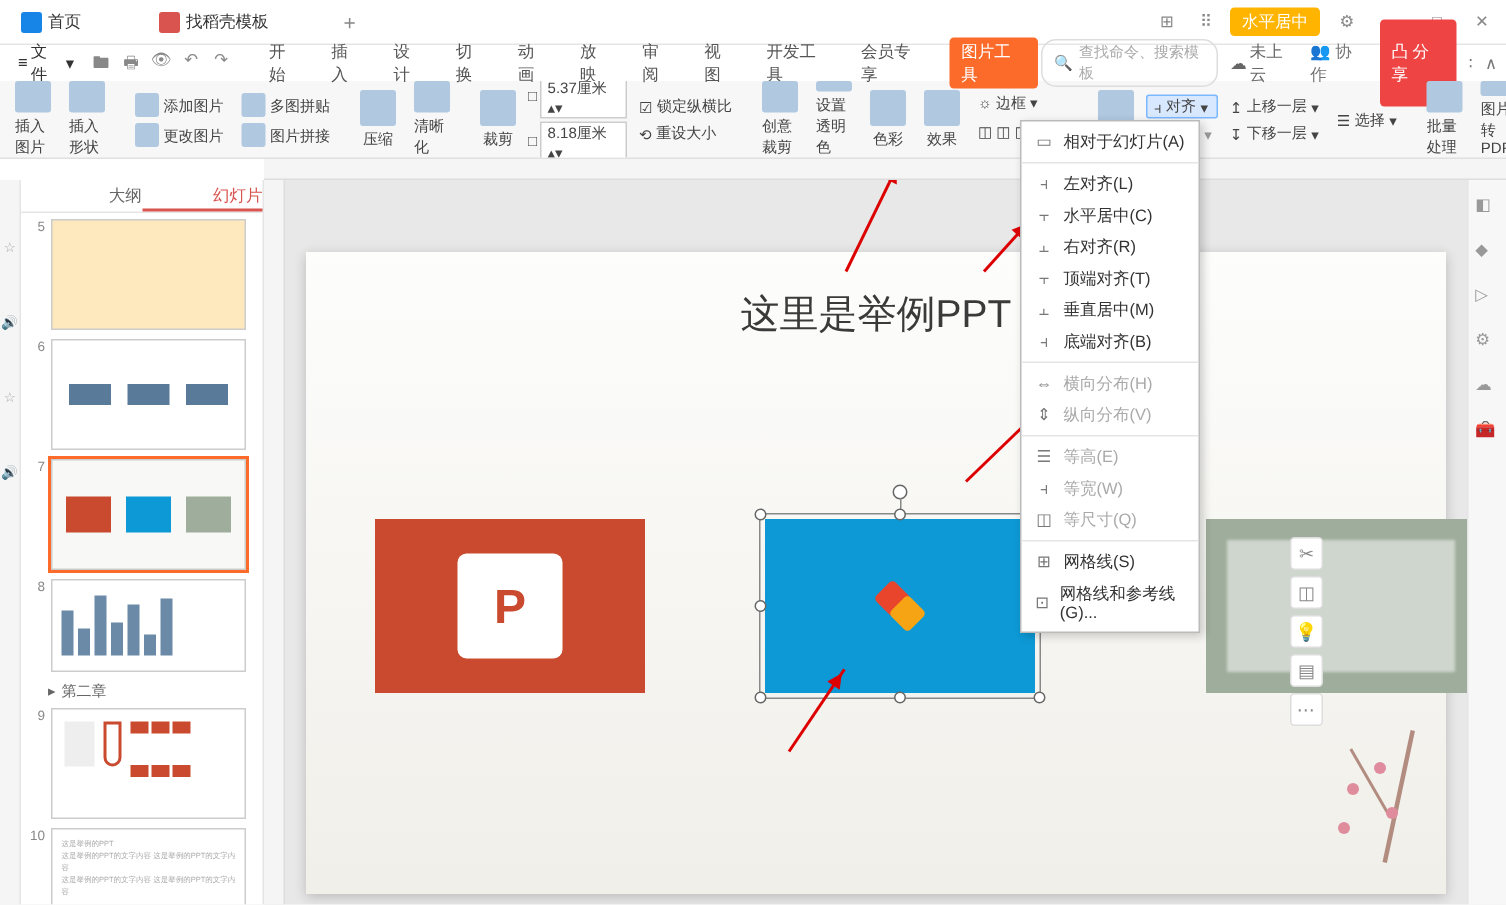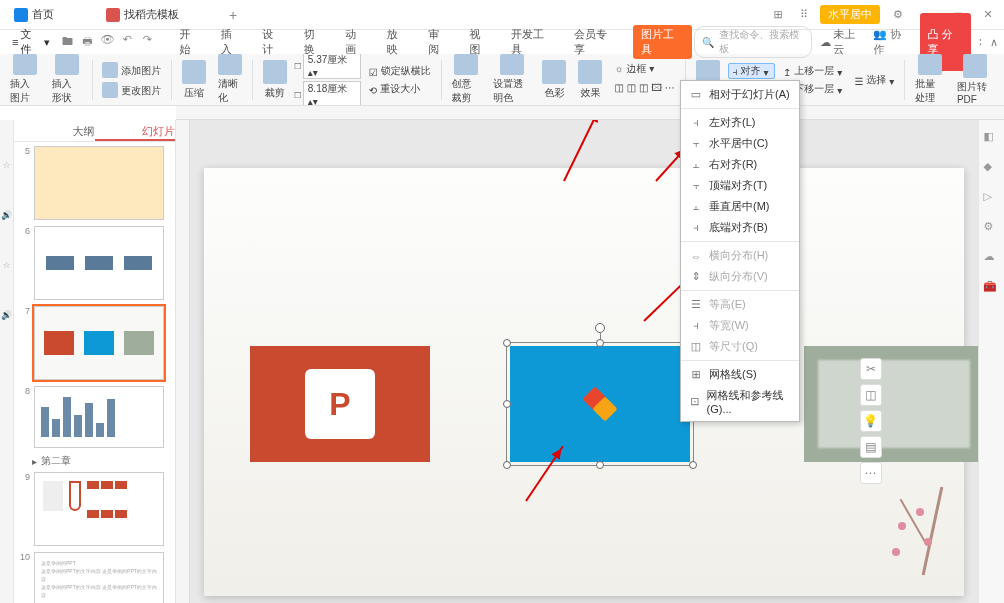--- a/index.html
+++ b/index.html
@@ -193,20 +193,30 @@
   <div class="rcol">
     <span class="rbtn">
         <span class="rico"></span>
         <span>添加图片</span>
       </span>
     <span class="rbtn">
         <span class="rico"></span>
         <span>更改图片</span>
       </span>
   </div>
+  <div class="rcol">
+    <span class="rbtn">
+        <span class="rico"></span>
+        <span>多图拼贴</span>
+      </span>
+    <span class="rbtn">
+        <span class="rico"></span>
+        <span>图片拼接</span>
+      </span>
+  </div>
   <div class="rsep"></div>
   <div class="rgrp big">
       <span class="rico lg"></span>
       <span>压缩</span>
     </div>
   <div class="rgrp big">
       <span class="rico lg"></span>
       <span>清晰化</span>
     </div>
   <div class="rsep"></div>
@@ -350,20 +360,21 @@
       <div class="thitem">
           <div class="thnum">10</div>
           <div class="thslide th10">这是举例的PPT<br>这是举例的PPT的文字内容 这是举例的PPT的文字内容<br>这是举例的PPT的文字内容 这是举例的PPT的文字内容</div>
         </div>
     </div>
   </div>
 
   <div class="canvas">
     <div class="vrule"></div>
     <div class="slide">
+      <div class="slide-title">这里是举例PPT</div>
 
       <div class="card red">
         <div class="p-icon">P</div>
       </div>
 
       <div class="card blue">
         <div class="o-icon"></div>
       </div>
 
       <div class="sel-handles" style="left:302px;top:174px;width:188px;height:124px">

